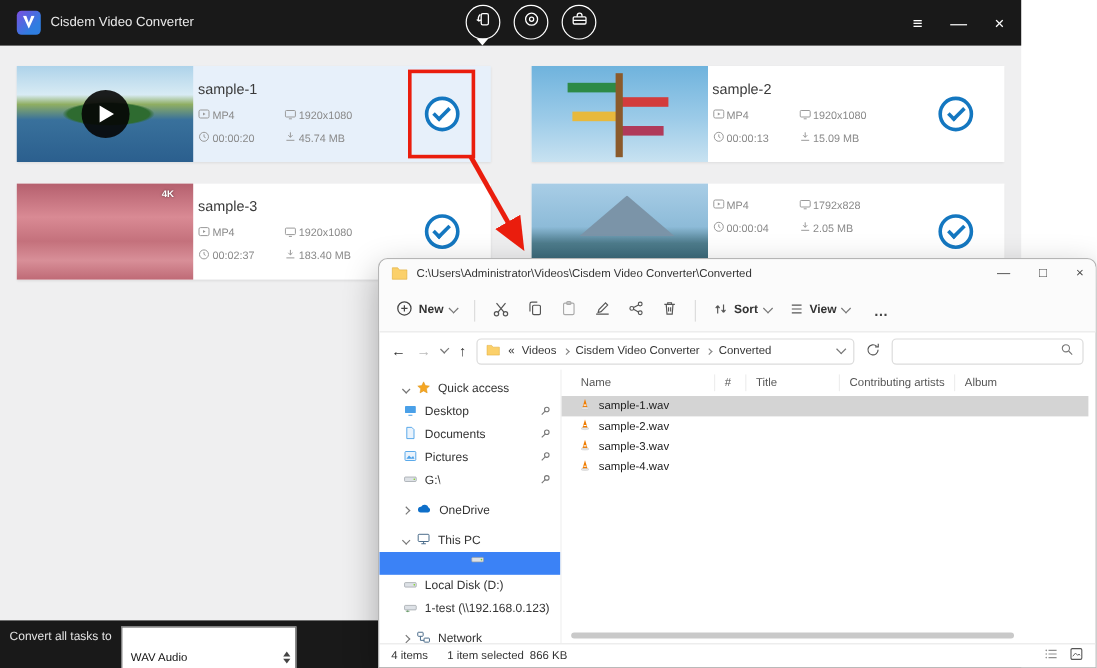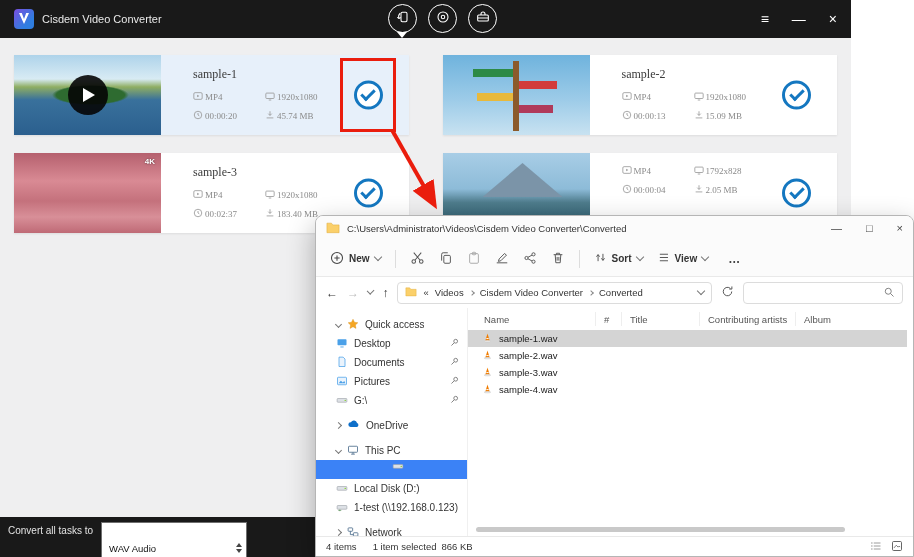--- a/index.html
+++ b/index.html
@@ -32,23 +32,23 @@
       linear-gradient(#d23c3c,#d23c3c) no-repeat 74px 26px / 40px 8px,
       linear-gradient(#e8b93c,#e8b93c) no-repeat 34px 38px / 40px 8px,
       linear-gradient(#b03a5a,#b03a5a) no-repeat 74px 50px / 36px 8px,
       linear-gradient(180deg,#6fb3dd 0%,#9ccbe8 55%,#c8e2f1 100%); }
   .thumb-3 { background:linear-gradient(180deg,#b5606e 0%,#d98a94 35%,#c4717c 60%,#d88f98 80%,#bf6a76 100%); }
   .thumb-4 { background:
       linear-gradient(180deg,#a8cde6 0%,#8dbbd8 45%,#4e7c8c 62%,#3c6a7a 78%,#2f5764 100%); }
   .thumb-4::before { content:""; position:absolute; left:40px; top:10px; width:80px; height:34px; background:#7b94a8; clip-path:polygon(50% 0,100% 100%,0 100%); }
   .play-overlay { position:absolute; left:50%; top:50%; transform:translate(-50%,-50%); width:40px; height:40px; border-radius:50%; background:rgba(5,5,5,.9); display:flex; align-items:center; justify-content:center; }
   .play-overlay::after { content:""; width:0; height:0; border-left:12px solid #fff; border-top:7px solid transparent; border-bottom:7px solid transparent; margin-left:3px; }
-  .k-badge { position:absolute; right:6px; top:4px; color:#fff; font-size:8px; font-weight:bold; text-shadow:0 0 2px rgba(0,0,0,.6); }
-
-  .cinfo { flex:1; padding:12px 0 0 32px; min-width:0;font-family:Liberation Serif, serif; }
+  .k-badge { position:absolute; right:16px; top:4px; color:#fff; font-size:8px; font-weight:bold; text-shadow:0 0 2px rgba(0,0,0,.6); }
+
+  .cinfo { flex:1; padding:12px 0 0 4px; min-width:0; }
   .ctitle { font-size:12px; color:#3a3a3a; margin-bottom:9px; }
   .cmeta { display:grid; grid-template-columns:72px auto; row-gap:7px; column-gap:0; }
   .mitem { display:flex; align-items:center; gap:2px; font-size:9px; color:#8a8a8a; white-space:nowrap; }
   .mitem svg { flex:none; }
 
   .check-btn { position:absolute; right:26px; top:50%; transform:translateY(-50%); width:29px; height:29px; border:3px solid #1477c0; border-radius:50%; background:#fff; display:flex; align-items:center; justify-content:center; }
   .check-btn::after { content:""; width:11px; height:5px; border-left:3px solid #1477c0; border-bottom:3px solid #1477c0; transform:rotate(-45deg); margin-top:-3px; }
   .red-box { position:absolute; right:13px; top:3px; width:56px; height:74px; border:3px solid #ea1d0d; pointer-events:none; }
 
   .bottom-bar { position:absolute; left:0; bottom:0; width:100%; height:40px; background:#191919; display:flex; align-items:flex-start; padding:5px 8px; gap:8px; }

